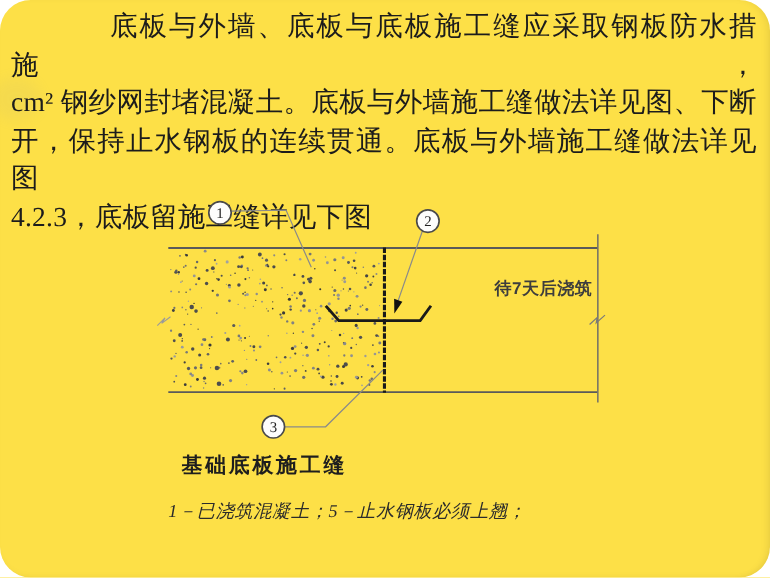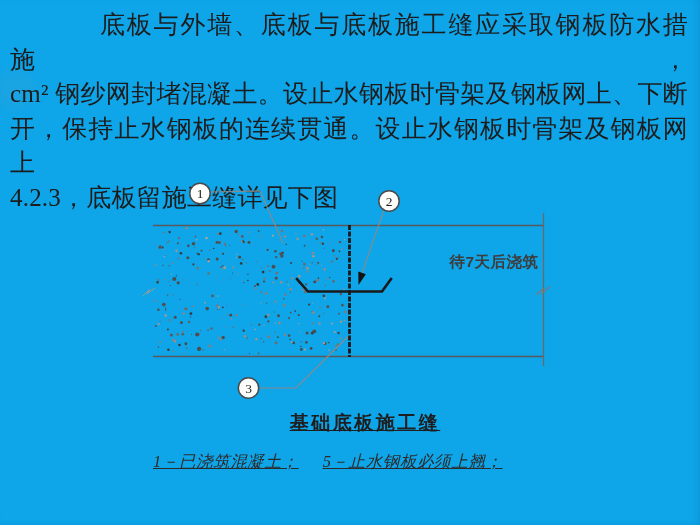--- a/index.html
+++ b/index.html
@@ -1,64 +1,65 @@
 <!DOCTYPE html>
 <html><head>
 <meta charset="utf-8">
 <style>
   html,body{margin:0;padding:0;}
   .page{
     position:relative;
     width:700px;height:525px;
-    background:#0ea5e9;
+    background:#fde047;
     overflow:hidden;
     font-family:"Liberation Serif","DejaVu Serif",serif;
     box-shadow:inset -5px 0 8px -4px rgba(0,0,0,0.10), inset 0 -4px 8px -5px rgba(0,0,0,0.06);
+    border-radius:28px;
   }
   .scan-smudge{
     position:absolute;left:-8px;top:70px;width:46px;height:40px;
     background:#9a9a9a;opacity:0.08;filter:blur(6px);border-radius:50%;
   }
   
   .paragraph{
     position:absolute;left:10px;top:8px;width:678px;
     font-size:25px;line-height:34.6px;color:#1c1c1c;
     letter-spacing:0.2px;
   }
   .p-line{white-space:nowrap;}
   .p-just{white-space:normal;text-align:justify;text-align-last:justify;}
   .p-indent{text-indent:90px;}
   
   .diagram{position:absolute;left:0;top:180px;width:700px;height:230px;}
   
   .caption{
     position:absolute;left:165px;top:410px;width:400px;
-    text-align:center;font-family:"Liberation Sans","DejaVu Sans",sans-serif;
-    font-weight:bold;font-size:19px;letter-spacing:2.5px;color:#1e1e1e;text-decoration:underline;
+    font-family:"Liberation Sans","DejaVu Sans",sans-serif;
+    font-weight:bold;font-size:19px;letter-spacing:2.5px;color:#1e1e1e;
   }
   
   .legend{
     position:absolute;left:153px;top:448px;width:420px;
     font-style:italic;font-size:16.5px;color:#2b2b2b;letter-spacing:0.6px;
     font-family:"Liberation Serif","DejaVu Serif",serif;
   }
-  .legend-row{display:flex;gap:24px;height:28px;align-items:center;text-decoration:underline;}
+  .legend-row{display:flex;height:28px;align-items:flex-end;}
   .legend-row2{height:auto;}
 </style>
 </head>
 <body>
 
 <div class="page">
 
   <div class="scan-smudge"></div>
 
   <div class="paragraph">
     <div class="p-line p-just p-indent">底板与外墙、底板与底板施工缝应采取钢板防水措施，</div>
-    <div class="p-line p-just">cm² 钢纱网封堵混凝土。设止水钢板时骨架及钢板网上、下断</div>
-    <div class="p-line p-just">开，保持止水钢板的连续贯通。设止水钢板时骨架及钢板网上</div>
+    <div class="p-line p-just">cm² 钢纱网封堵混凝土。底板与外墙施工缝做法详见图、下断</div>
+    <div class="p-line p-just">开，保持止水钢板的连续贯通。底板与外墙施工缝做法详见图</div>
     <div class="p-line">4.2.3，底板留施工缝详见下图</div>
   </div>
 
   <svg class="diagram" viewBox="0 180 700 230" xmlns="http://www.w3.org/2000/svg">
 
     <g id="stipple-dots">
         <circle cx="266.2" cy="293.5" r="1.41" fill="rgb(131,131,131)"></circle>
         <circle cx="298.8" cy="314.9" r="1.02" fill="rgb(71,71,71)"></circle>
         <circle cx="164.4" cy="256.5" r="0.79" fill="rgb(164,164,164)"></circle>
         <circle cx="290.7" cy="312.6" r="0.86" fill="rgb(83,83,83)"></circle>

